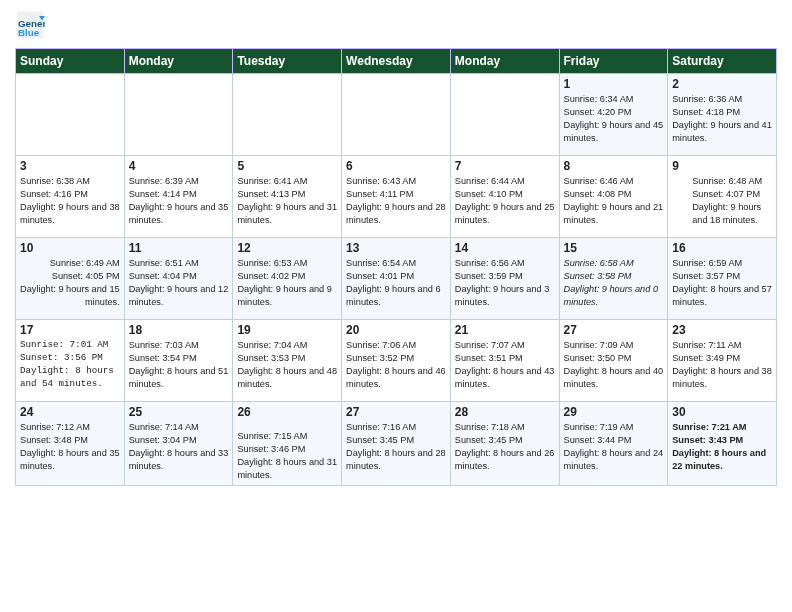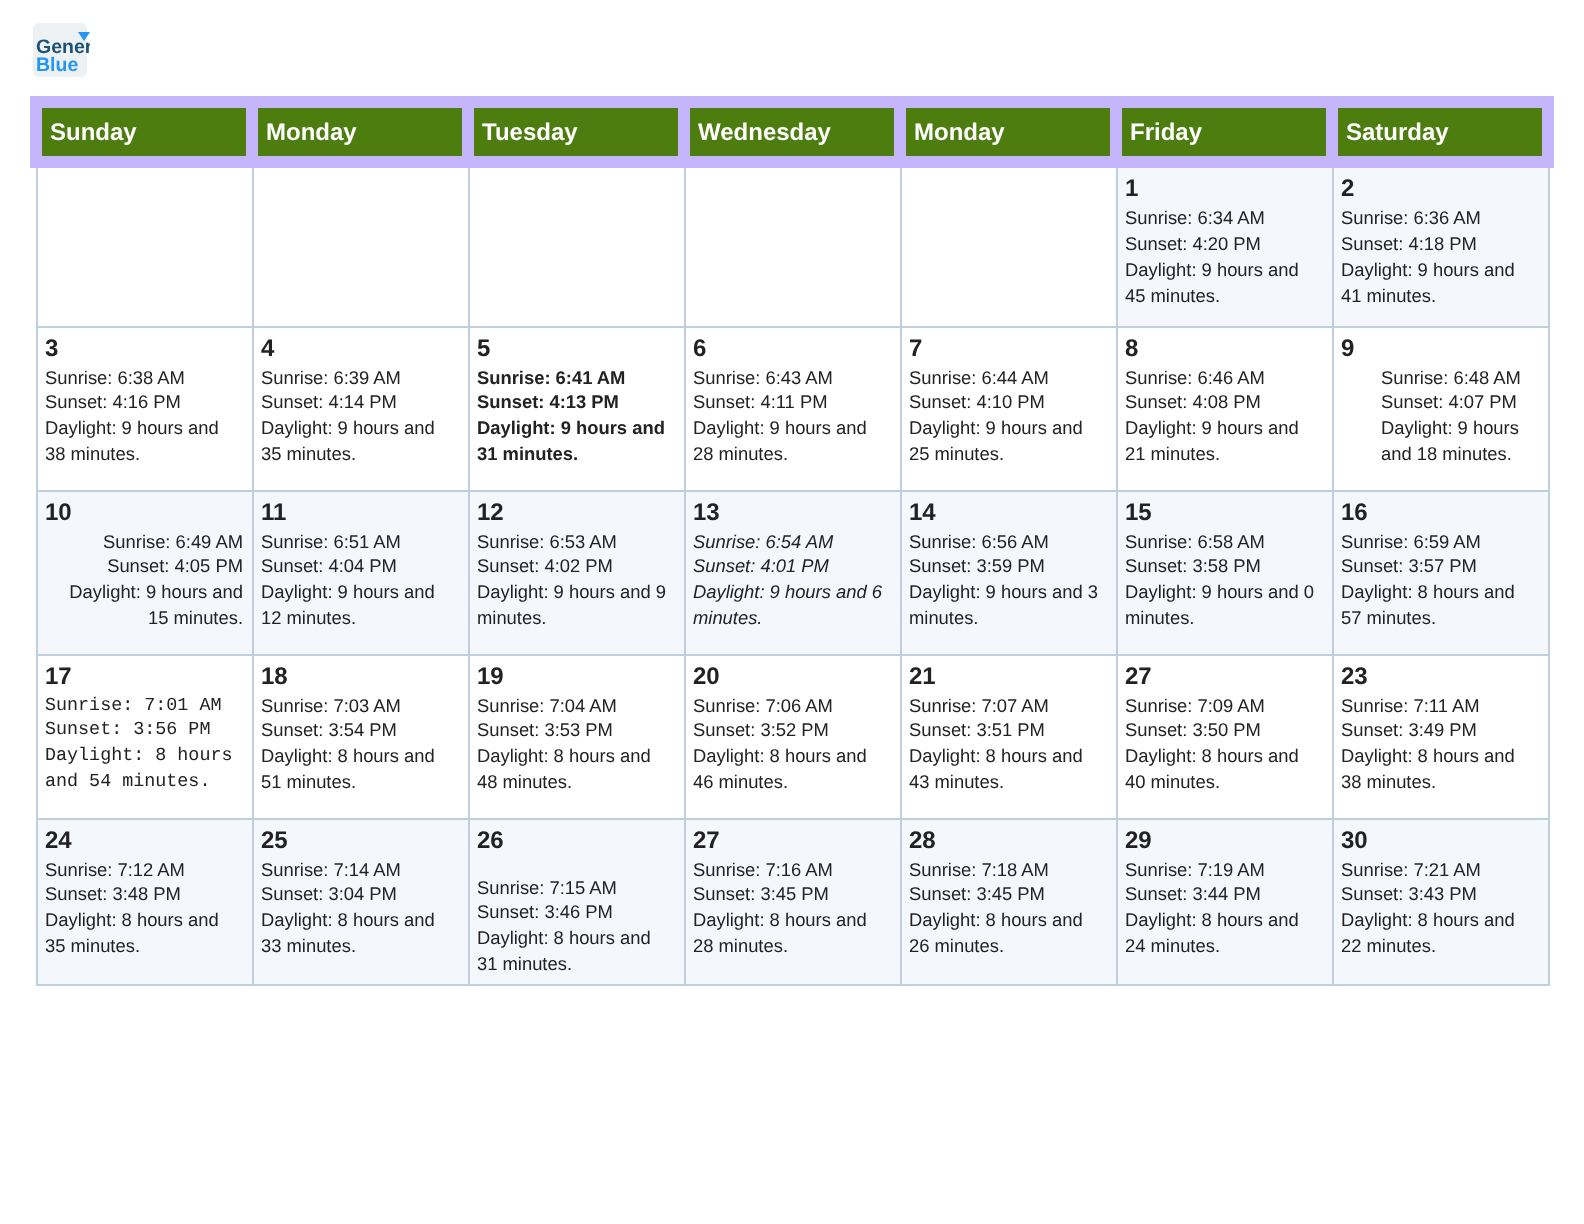--- a/index.html
+++ b/index.html
@@ -40,27 +40,27 @@
     .location {
       font-size: 14px;
       color: #444;
     }
     table {
       width: 100%;
       border-collapse: collapse;
       table-layout: fixed;
     }
     thead tr th {
-      background-color: #4d7c0f;
+      background-color: #14532d;
       color: #fff;
       font-size: 12px;
       font-weight: bold;
       padding: 5px 4px;
       text-align: left;
-      border: 6px solid #c4b5fd;
+      border: 1px solid #c4b5fd;
     }
     tbody tr td {
       vertical-align: top;
       border: 1px solid #c0cfe0;
       padding: 3px 4px;
       font-size: 9.5px;
       color: #222;
       height: 82px;
       background: #fff;
     }
@@ -148,21 +148,21 @@
 Daylight: 9 hours and 38 minutes.</div>
           </td>
           <td>
             <span class="day-num">4</span>
             <div class="day-info" style="white-space: pre-line;">Sunrise: 6:39 AM
 Sunset: 4:14 PM
 Daylight: 9 hours and 35 minutes.</div>
           </td>
           <td>
             <span class="day-num">5</span>
-            <div class="day-info" style="white-space: pre-line; font-weight: bold;">Sunrise: 6:41 AM
+            <div class="day-info" style="white-space: pre-line;">Sunrise: 6:41 AM
 Sunset: 4:13 PM
 Daylight: 9 hours and 31 minutes.</div>
           </td>
           <td>
             <span class="day-num">6</span>
             <div class="day-info" style="white-space: pre-line;">Sunrise: 6:43 AM
 Sunset: 4:11 PM
 Daylight: 9 hours and 28 minutes.</div>
           </td>
           <td>
@@ -198,33 +198,33 @@
 Daylight: 9 hours and 12 minutes.</div>
           </td>
           <td>
             <span class="day-num">12</span>
             <div class="day-info" style="white-space: pre-line;">Sunrise: 6:53 AM
 Sunset: 4:02 PM
 Daylight: 9 hours and 9 minutes.</div>
           </td>
           <td>
             <span class="day-num">13</span>
-            <div class="day-info" style="white-space: pre-line; font-style: italic;">Sunrise: 6:54 AM
+            <div class="day-info" style="white-space: pre-line;">Sunrise: 6:54 AM
 Sunset: 4:01 PM
 Daylight: 9 hours and 6 minutes.</div>
           </td>
           <td>
             <span class="day-num">14</span>
             <div class="day-info" style="white-space: pre-line;">Sunrise: 6:56 AM
 Sunset: 3:59 PM
 Daylight: 9 hours and 3 minutes.</div>
           </td>
           <td>
             <span class="day-num">15</span>
-            <div class="day-info" style="white-space: pre-line;">Sunrise: 6:58 AM
+            <div class="day-info" style="white-space: pre-line; font-style: italic;">Sunrise: 6:58 AM
 Sunset: 3:58 PM
 Daylight: 9 hours and 0 minutes.</div>
           </td>
           <td>
             <span class="day-num">16</span>
             <div class="day-info" style="white-space: pre-line;">Sunrise: 6:59 AM
 Sunset: 3:57 PM
 Daylight: 8 hours and 57 minutes.</div>
           </td>
         </tr>
@@ -304,20 +304,20 @@
 Daylight: 8 hours and 26 minutes.</div>
           </td>
           <td>
             <span class="day-num">29</span>
             <div class="day-info" style="white-space: pre-line;">Sunrise: 7:19 AM
 Sunset: 3:44 PM
 Daylight: 8 hours and 24 minutes.</div>
           </td>
           <td>
             <span class="day-num">30</span>
-            <div class="day-info" style="white-space: pre-line;">Sunrise: 7:21 AM
+            <div class="day-info" style="white-space: pre-line; font-weight: bold;">Sunrise: 7:21 AM
 Sunset: 3:43 PM
 Daylight: 8 hours and 22 minutes.</div>
           </td>
         </tr>
       </tbody>
   </table>
 </div>
 
 </body></html>

